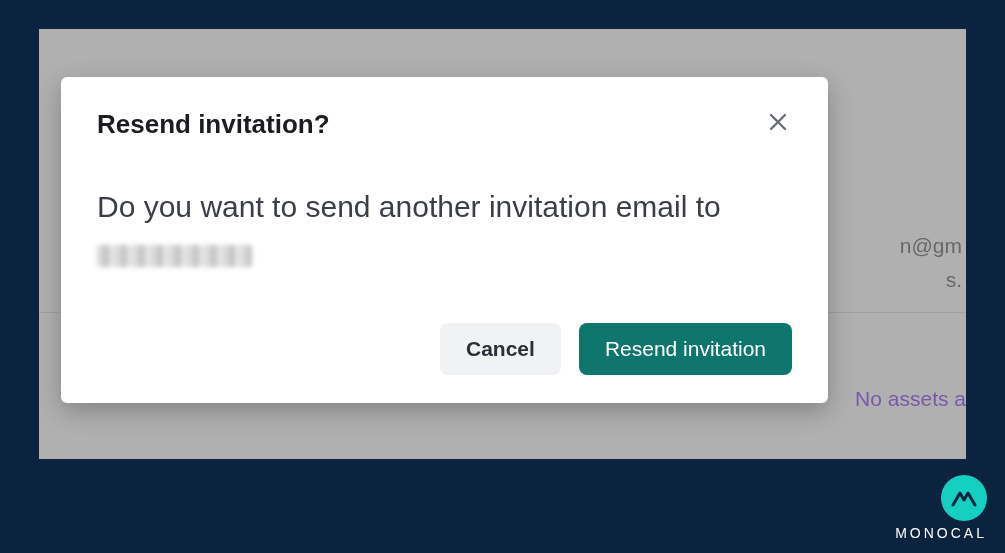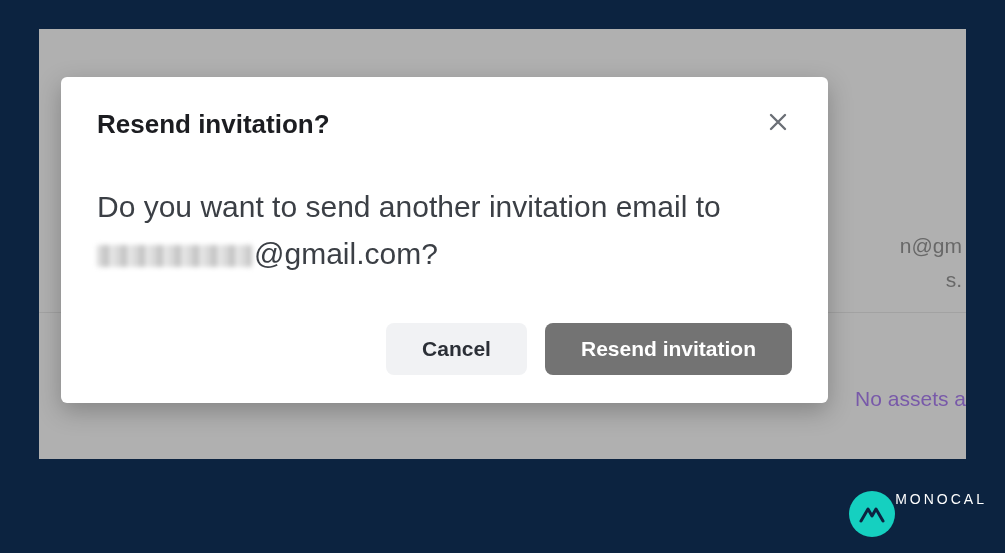--- a/index.html
+++ b/index.html
@@ -93,33 +93,33 @@
     }
     .dialog-footer {
       margin-top: 46px;
       display: flex;
       justify-content: flex-end;
       gap: 18px;
     }
     .btn {
       font-size: 21px;
       font-weight: 600;
-      padding: 14px 36px;
+      padding: 14px 26px;
       border-radius: 8px;
       border: none;
       cursor: pointer;
     }
     .btn-secondary {
       background: #f1f2f4;
       color: #2b2f36;
     }
     .btn-primary {
-      background: #737373;
+      background: #0f766e;
       color: #ffffff;
-      font-weight: 700;
+      font-weight: 400;
     }
     .divider-line {
       position: absolute;
       top: 283px;
       left: 0;
       right: 0;
       height: 1px;
       background: rgba(0,0,0,0.12);
     }
     .no-assets {
@@ -128,22 +128,22 @@
       top: 358px;
       color: #6d28d9;
       font-size: 21px;
       white-space: nowrap;
     }
     .brand {
       position: absolute;
       bottom: 12px;
       right: 18px;
       display: flex;
-      flex-direction: row;
-      align-items: flex-start;
+      flex-direction: column;
+      align-items: flex-end;
       color: #ffffff;
     }
     .brand-logo {
       width: 46px;
       height: 46px;
       border-radius: 50%;
       background: #15d0c0;
       display: flex;
       align-items: center;
       justify-content: center;
@@ -175,21 +175,21 @@
       <button class="close-btn">
         <span>
           <svg width="20" height="20" viewBox="0 0 20 20">
               <path d="M3 3 L17 17 M17 3 L3 17" stroke="#6b6f76" stroke-width="2.4" stroke-linecap="round" fill="none"></path>
             </svg>
         </span>
       </button>
     </div>
     <div class="dialog-body">
       <span>Do you want to send another invitation email to </span><br>
-      <span class="redacted"></span><span>@gmail.com?</span>
+      <span class="redacted"></span>
     </div>
     <div class="dialog-footer">
       <button class="btn btn-secondary">Cancel</button>
       <button class="btn btn-primary">Resend invitation</button>
     </div>
   </div>
 </div>
 
 <div class="brand">
   <div class="brand-logo">

